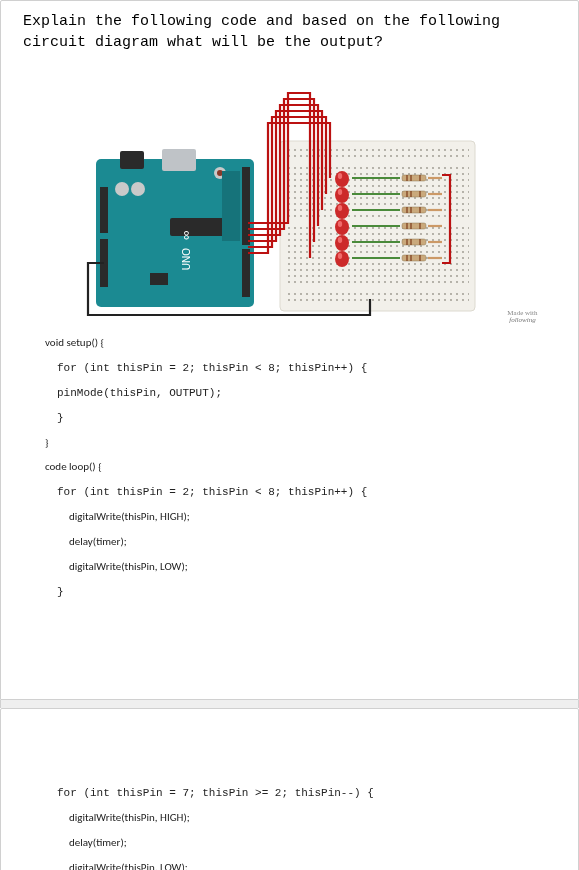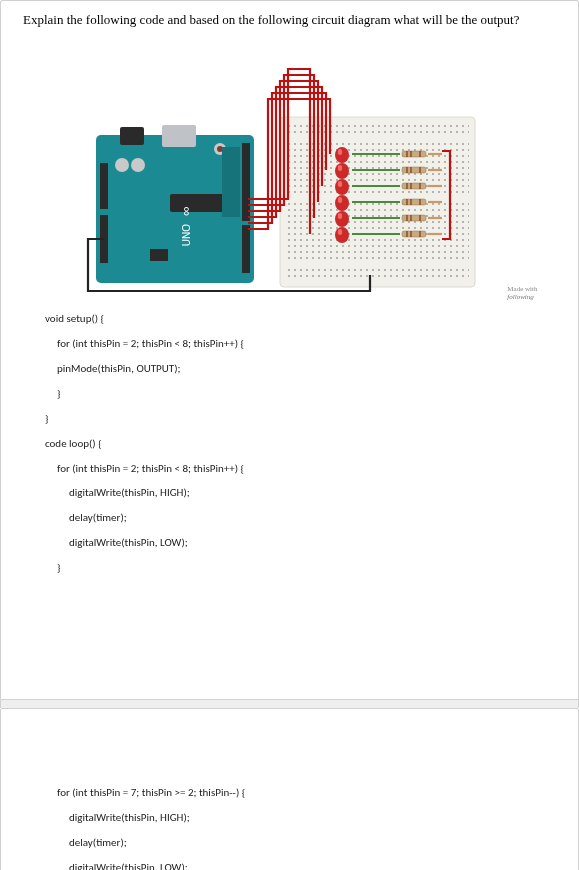--- a/index.html
+++ b/index.html
@@ -17,53 +17,53 @@
   }
   .page-1 { min-height: 700px; }
   .page-2 { min-height: 160px; padding-top: 70px; }
   .page-gap {
     height: 8px;
     background: #efefef;
     border-left: 1px solid #d0d0d0;
     border-right: 1px solid #d0d0d0;
   }
   .question {
-    font-size: 13px;
+    font-size: 15px;
     line-height: 1.4;
     margin-bottom: 10px;
-    font-family: Liberation Serif, serif;
+    font-family: Liberation Mono, monospace;
   }
   .diagram-wrap {
     display: flex;
     justify-content: center;
     margin: 6px 0 10px 0;
   }
   .diagram {
     width: 440px;
     height: 260px;
     position: relative;
   }
   .credit {
     position: absolute;
     right: -28px;
     bottom: -2px;
     font-size: 7px;
     color: #888;
-    text-align: left;
+    text-align: center;
     line-height: 1.1;
   }
   .credit .fritz { font-family: serif; font-style: italic; color: #777; }
   .code {
     font-family: Calibri, Arial, sans-serif;
     font-size: 11px;
     color: #222;
     padding-left: 22px;
   }
   .code-line { white-space: pre; margin: 4px 0; line-height: 1.9; }
-  .ind1 { padding-left: 12px; }
+  .ind1 { padding-left: 12px; font-family: Liberation Mono, monospace; }
   .ind2 { padding-left: 24px; }
 
   
   .wire-red { stroke: #b11; stroke-width: 2.2; fill: none; }
   .wire-black { stroke: #222; stroke-width: 2.2; fill: none; }
   .wire-green { stroke: #4a8a3a; stroke-width: 2.2; fill: none; }
   .wire-orange { stroke: #c96; stroke-width: 2.2; fill: none; }
   .arduino-body { fill: #1b8a92; }
   .arduino-silver { fill: #bfc3c7; }
   .arduino-black { fill: #2a2a2a; }

